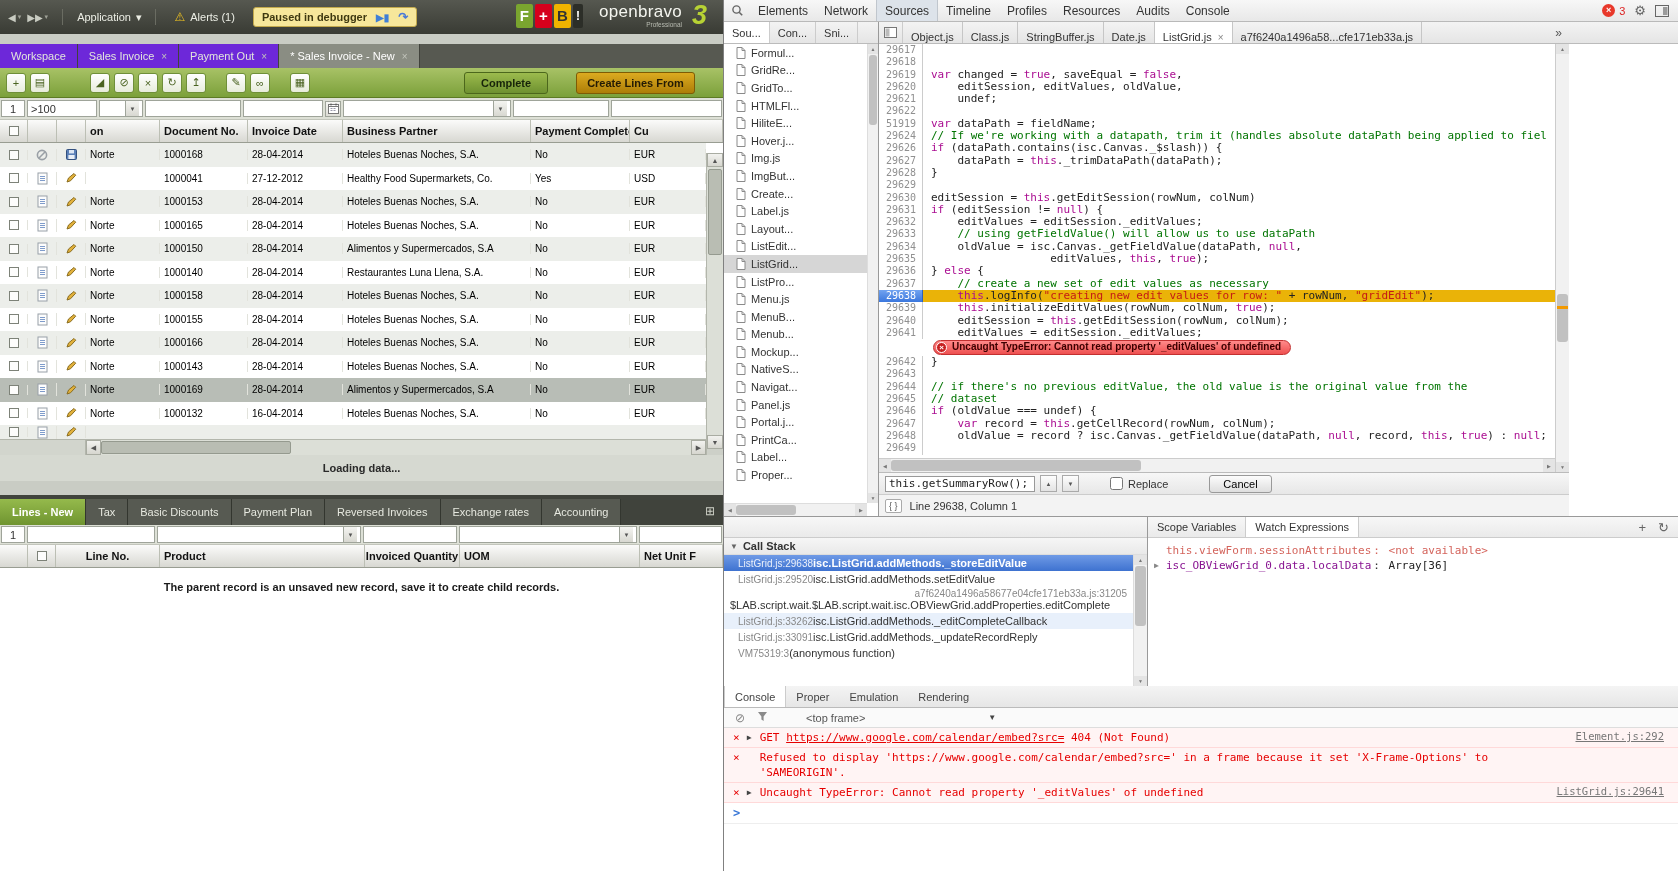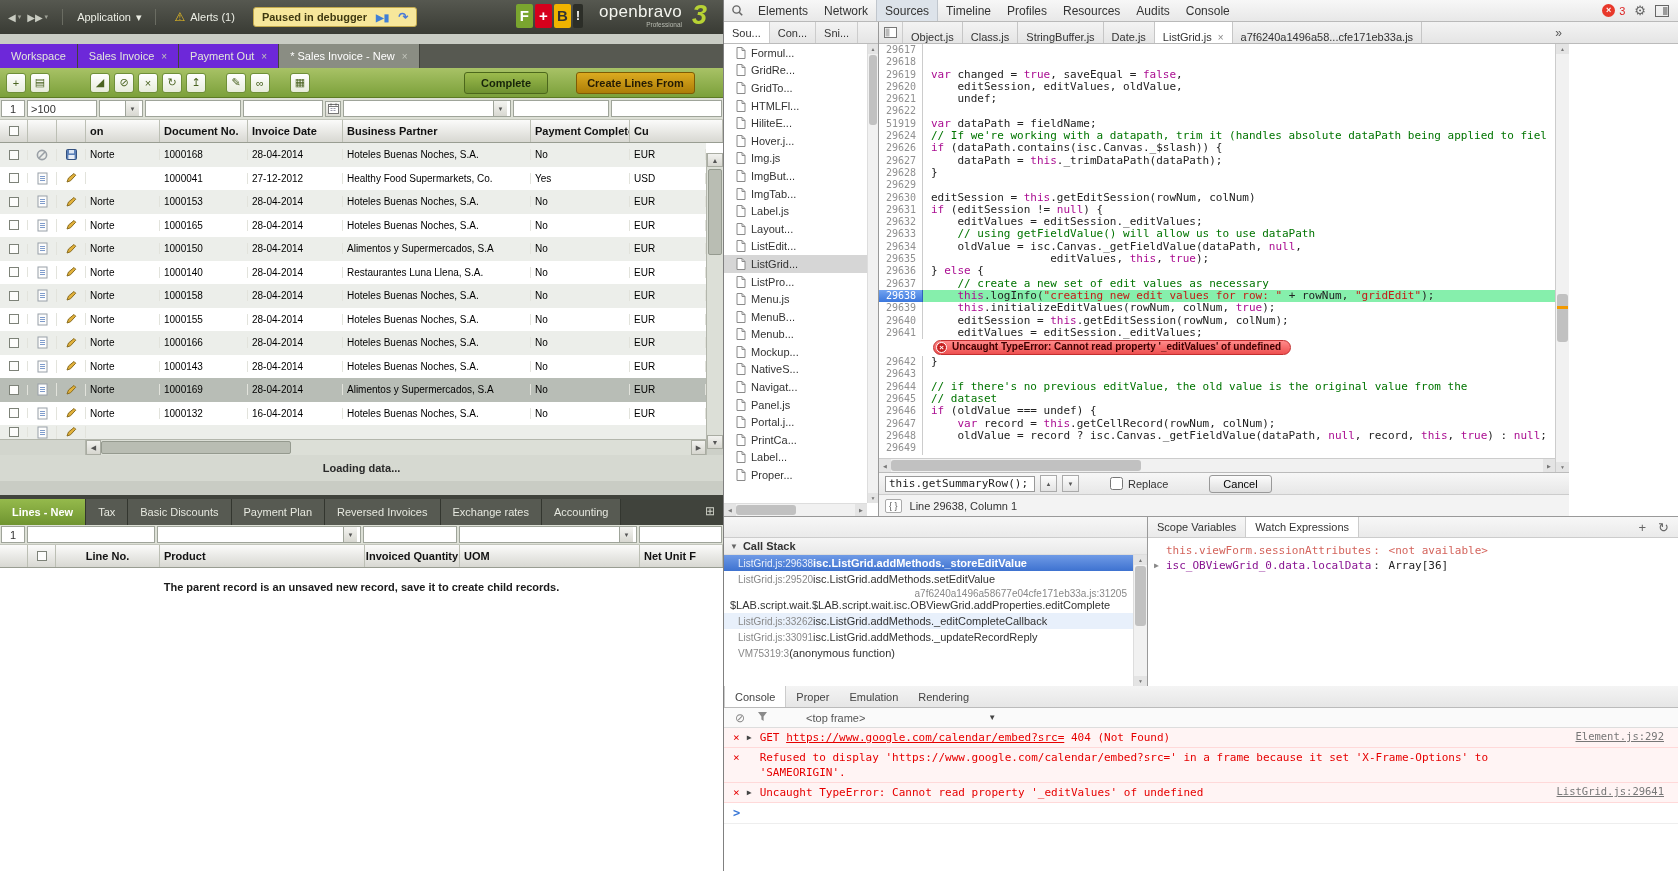--- a/index.html
+++ b/index.html
@@ -101,21 +101,21 @@
 .dt-ftabs{height:22px;background:linear-gradient(#f3f3f3,#e5e5e5);border-bottom:1px solid #bbb;display:flex;align-items:stretch;font-size:11px}
 .navtoggle{width:24px;display:flex;align-items:center;justify-content:center;border-right:1px solid #ccc;cursor:pointer}
 .ftab{display:flex;align-items:flex-end;padding:0 8px;border-right:1px solid #c6c6c6;white-space:nowrap;cursor:pointer}
 .ftab.active{background:#fff}
 .fx{margin-left:6px;color:#888;font-size:10px}
 .chev{margin-left:auto;padding-right:7px;display:flex;align-items:center;color:#555;font-size:12px}
 .dt-code{position:absolute;left:0;top:22px;width:676px;height:414px;overflow:hidden;font-family:"DejaVu Sans Mono",monospace;font-size:11px;line-height:12.3px;background:#fff}
 .codeline{display:flex;height:12.3px;white-space:pre}
 .lno{width:44px;flex:none;text-align:right;padding-right:6px;color:#909090;background:#fff;border-right:1px solid #ccc;font-size:10px;cursor:pointer}
 .ctext{padding-left:8px;flex:1;overflow:hidden;color:#222}
-.codeline.exec{background:#86efac}
+.codeline.exec{background:#eab308}
 .codeline.exec .lno{background:linear-gradient(#71a3f0,#3b77dd);color:#fff;border-right-color:#2f62bb}
 .tok-kw{color:#aa0d91}.tok-str{color:#c41a16}.tok-com{color:#007400}
 .bubblerow{display:flex;height:17px;align-items:center}
 .bubble{margin-left:10px;display:flex;align-items:center;gap:5px;background:linear-gradient(#ff8a8a,#ee5050);border:1px solid #c23030;border-radius:9px;height:15px;padding:0 9px 0 2px;font-size:10px;font-weight:bold;color:#3c0000;font-family:"Liberation Sans",sans-serif;white-space:nowrap}
 .bdot{width:11px;height:11px;border-radius:50%;background:#c62020;border:1px solid #fff;color:#fff;font-size:8px;display:flex;align-items:center;justify-content:center;line-height:1}
 .dt-ehscroll{position:absolute;left:0;top:436px;width:676px;height:14px;background:#f1f1f1;border-top:1px solid #ccc;display:flex;align-items:stretch}
 .dt-evscroll{position:absolute;right:0;top:22px;width:14px;height:428px;background:#f1f1f1;border-left:1px solid #ccc}
 .ev-thumb{position:absolute;left:1px;right:1px;top:250px;height:48px;background:#c1c1c1;border-radius:3px}
 .ev-mark{position:absolute;left:1px;right:1px;top:262px;height:3px;background:#f29900}
 .dt-searchbar{position:absolute;left:0;top:450px;width:690px;height:22px;background:linear-gradient(#f7f7f7,#e7e7e7);border-top:1px solid #bbb;display:flex;align-items:center;gap:5px;padding:0 6px}
@@ -865,21 +865,21 @@
             </span>
     <span>ImgBut...</span>
   </div>
           <div class="titem">
     <span class="pageico">
               <svg width="10" height="12">
                 <path d="M1 .5h5l3 3v8H1z" fill="#fff" stroke="#8a8a8a"></path>
                 <path d="M6 .5v3h3" fill="none" stroke="#8a8a8a"></path>
               </svg>
             </span>
-    <span>ImgTab...</span>
+    <span>Create...</span>
   </div>
           <div class="titem">
     <span class="pageico">
               <svg width="10" height="12">
                 <path d="M1 .5h5l3 3v8H1z" fill="#fff" stroke="#8a8a8a"></path>
                 <path d="M6 .5v3h3" fill="none" stroke="#8a8a8a"></path>
               </svg>
             </span>
     <span>Label.js</span>
   </div>

